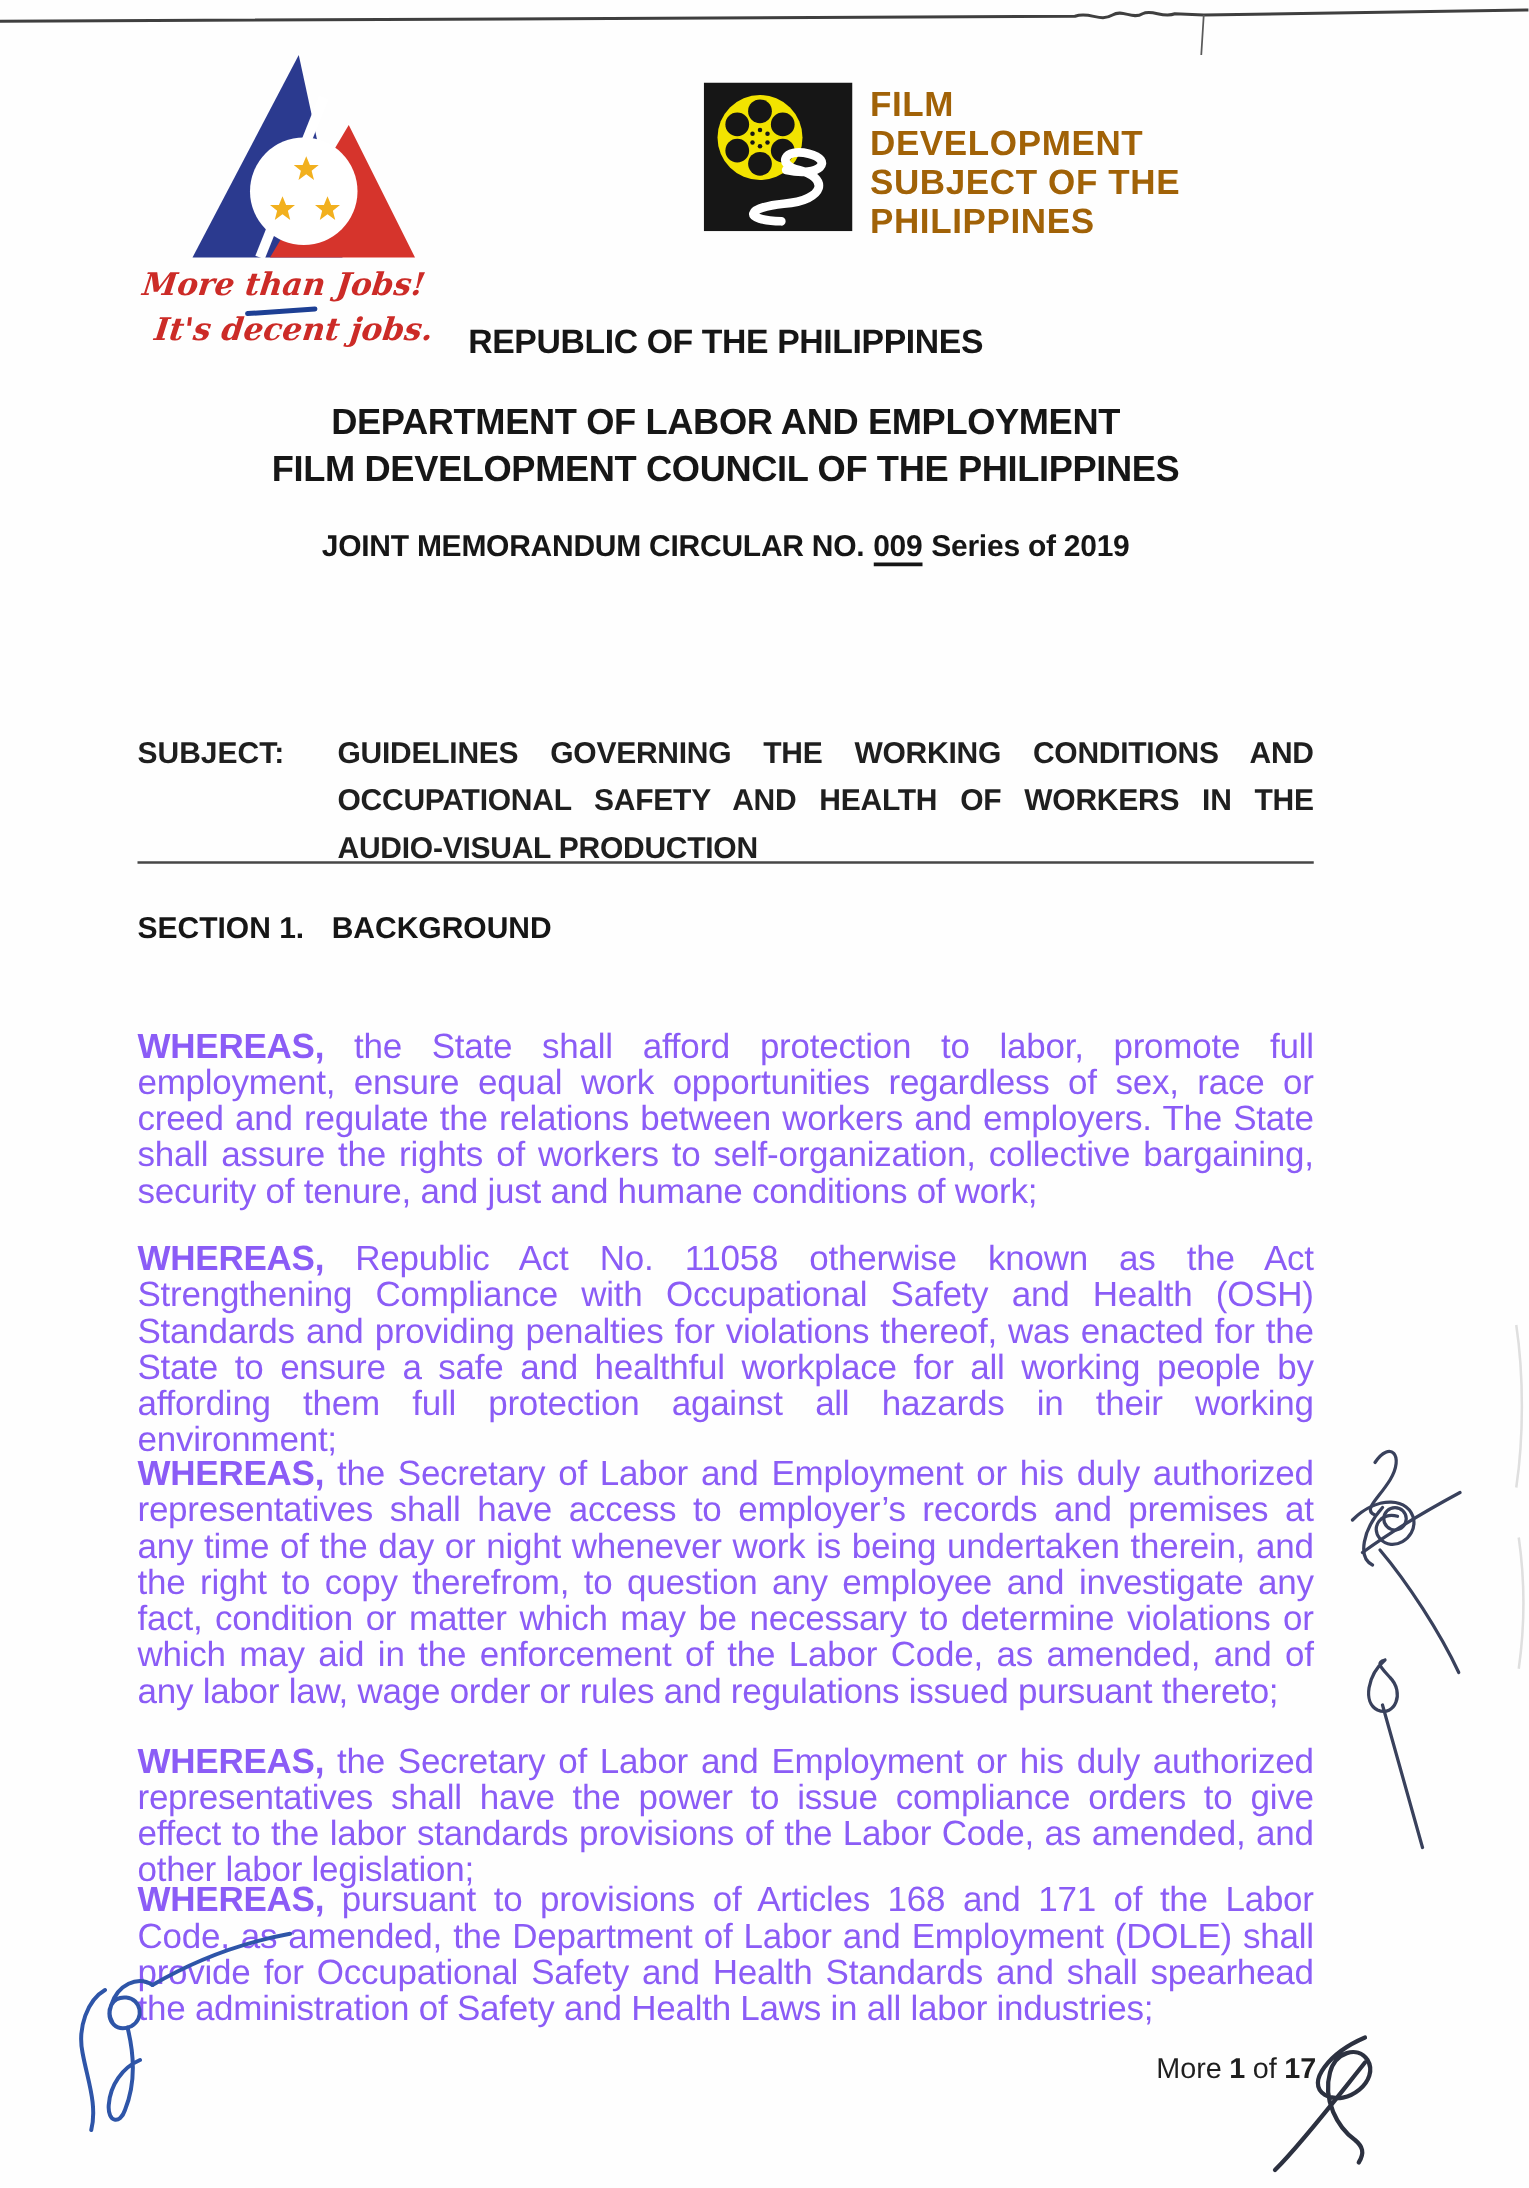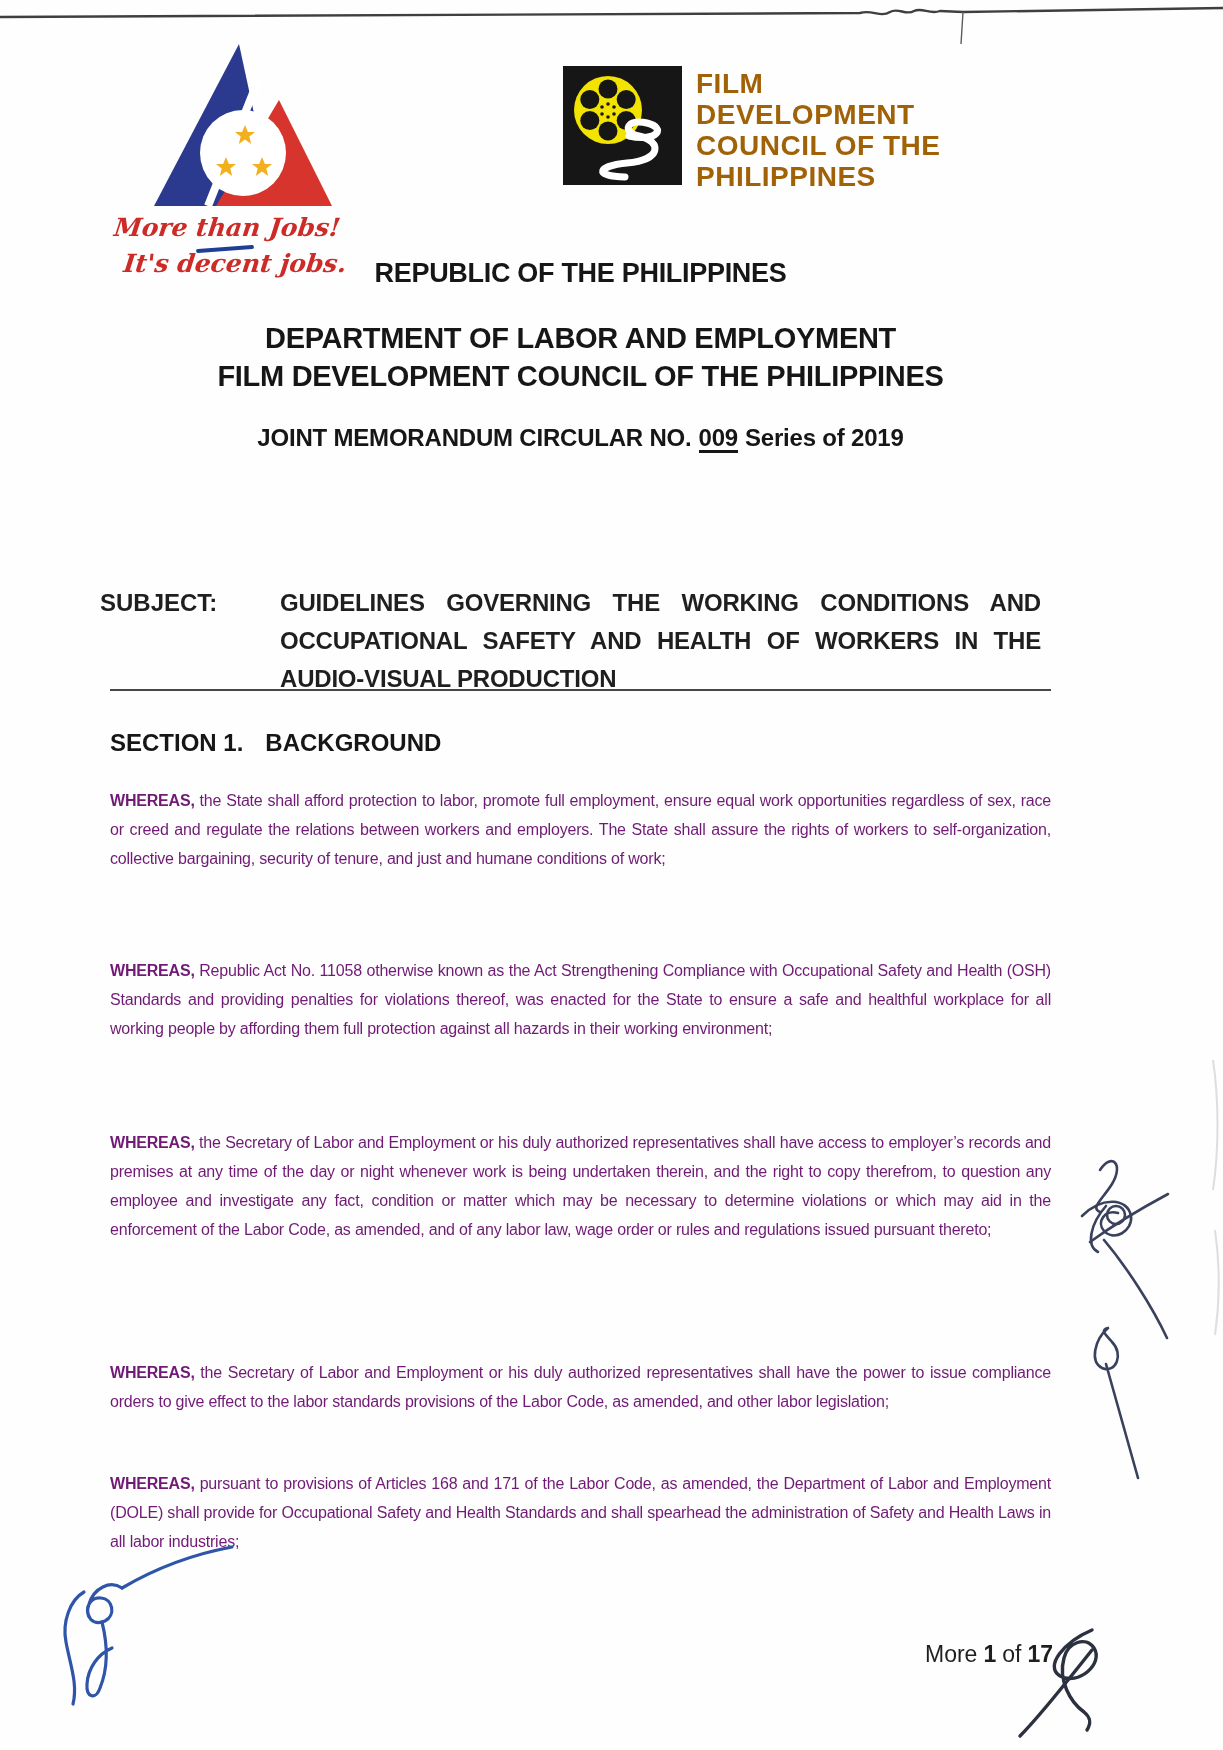--- a/index.html
+++ b/index.html
@@ -24,31 +24,31 @@
   .fdcp-text{color:#a16207;font-weight:bold;font-size:28px;line-height:31px;letter-spacing:.5px;margin-top:2px;}
   
   .title{position:absolute;left:110px;width:941px;text-align:center;font-weight:bold;color:#161616;letter-spacing:-.3px;}
   .t1{top:258px;font-size:27px;}
   .t2{top:322px;font-size:29px;}
   .t3{top:360px;font-size:29px;}
   .memo{top:424px;font-size:24px;letter-spacing:-.2px;}
   .memo .num{display:inline-block;border-bottom:3px solid #161616;margin:0 7px;line-height:1.05;}
   .memo .suffix{display:inline-block;}
   
-  .subject{position:absolute;top:584px;left:100px;width:941px;display:flex;gap:20px;}
+  .subject{position:absolute;top:584px;left:110px;width:941px;display:flex;}
   .subject .label{flex:none;width:160px;font-weight:bold;font-size:24px;line-height:38px;}
   .subject .text{width:781px;font-size:24px;line-height:38px;text-align:justify;letter-spacing:-.2px;font-weight:bold;}
   
   .divider{position:absolute;top:689px;left:110px;width:941px;height:2px;background:#474747;}
   
   .section-heading{position:absolute;top:729px;left:110px;font-size:24px;font-weight:bold;color:#161616;}
   .section-heading .num{margin-right:22px;}
   
-  .para{position:absolute;left:110px;width:941px;font-size:16px;line-height:29px;
-    text-align:justify;color:#701a75;letter-spacing:-.2px;}
+  .para{position:absolute;left:110px;width:941px;font-size:28px;line-height:29px;
+    text-align:justify;color:#8b5cf6;letter-spacing:-.2px;margin-top:36px;}
   .para .lead{font-weight:bold;}
   .p1{top:786px;}
   .p2{top:956px;}
   .p3{top:1128px;}
   .p4{top:1358px;}
   .p5{top:1469px;}
   
   .footer{position:absolute;top:1641px;left:925px;font-size:23px;white-space:nowrap;}
   .footer span{display:inline-block;}
   .footer .b{font-weight:bold;}
@@ -100,21 +100,21 @@
       <circle cx="51" cy="41" r="1.8" fill="#161616"></circle>
       <circle cx="51" cy="48" r="1.8" fill="#161616"></circle>
       <circle cx="45" cy="51" r="1.8" fill="#161616"></circle>
       <circle cx="39" cy="48" r="1.8" fill="#161616"></circle>
       <circle cx="39" cy="41" r="1.8" fill="#161616"></circle>
       <path d="M66,70 C94,76 104,62 84,57 C64,52 58,66 76,70 C100,76 98,94 64,97 C34,100 30,110 62,111" fill="none" stroke="#ffffff" stroke-width="7" stroke-linecap="round"></path>
     </svg>
     <div class="fdcp-text">
       <div>FILM</div>
       <div>DEVELOPMENT</div>
-      <div>COUNCIL OF THE</div>
+      <div>SUBJECT OF THE</div>
       <div>PHILIPPINES</div>
     </div>
   </div>
 
   <div class="title t2">DEPARTMENT OF LABOR AND EMPLOYMENT</div>
   <div class="title t1">REPUBLIC OF THE PHILIPPINES</div>
   <div class="title t3">FILM DEVELOPMENT COUNCIL OF THE PHILIPPINES</div>
   <div class="title memo">
     <span class="prefix">JOINT MEMORANDUM CIRCULAR NO.</span><span class="num">009</span><span class="suffix">Series of 2019</span>
   </div>

